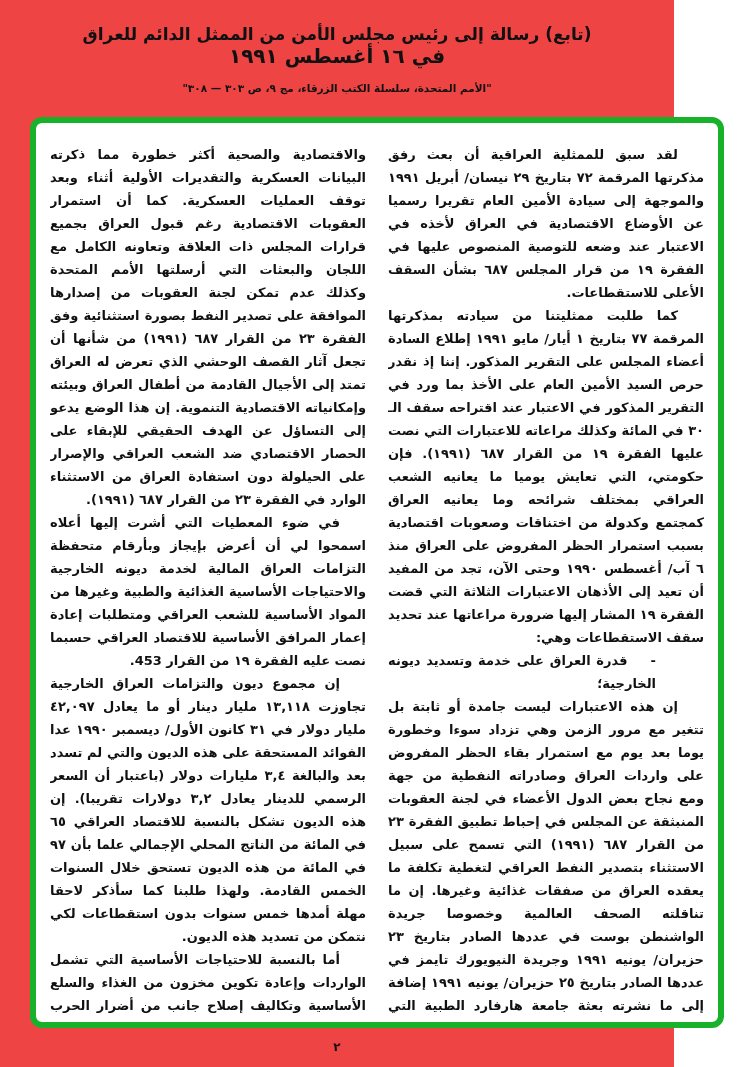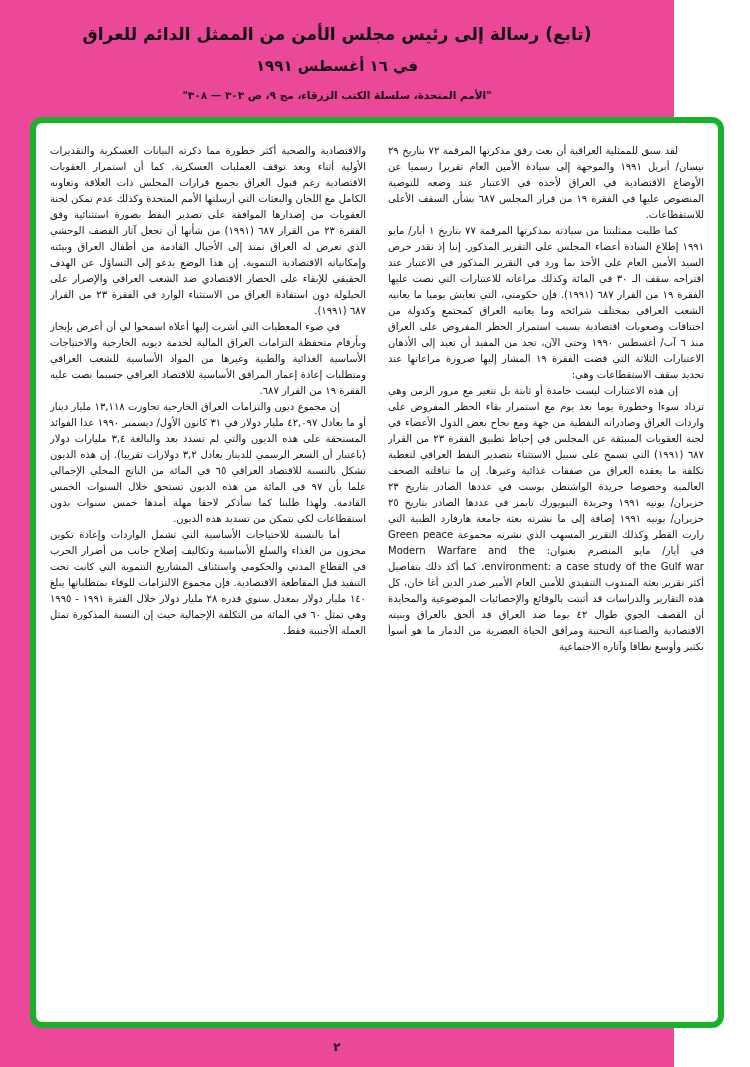--- a/index.html
+++ b/index.html
@@ -6,35 +6,34 @@
   html,body { background:#ffffff; }
   body {
     width:750px; height:1067px;
     font-family:"DejaVu Sans", sans-serif;
     color:#111111;
     overflow:hidden;
   }
   .page {
     position:relative;
     width:674px; height:1067px;
-    background:#ec4899;
+    background:#ef4444;
   }
   .doc-header {
     position:absolute; top:0; left:0; right:0;
     text-align:center;
     direction:rtl;
   }
   .title-line1 {
     margin-top:24px;
     font-size:17px; font-weight:bold;
     letter-spacing:0.2px;
   }
   .title-line2 {
-    margin-top:13px;
-    font-size:15px; font-weight:bold;
+    font-size:20px; font-weight:bold;
   }
   .citation-line {
     margin-top:14px;
     font-size:10.5px; font-weight:bold;
   }
   .green-frame {
     position:absolute;
     left:30px; top:117px;
     width:694px; height:911px;
     border:6px solid #17b22a;
@@ -46,23 +45,23 @@
     direction:rtl;
     display:flex;
     gap:22px;
     padding:20px 14px 0 14px;
     height:100%;
   }
   .col {
     flex:1 1 0;
     direction:rtl;
     text-align:justify;
-    font-size:10px;
-    font-weight:normal;
-    line-height:16px;
+    font-size:13px;
+    font-weight:bold;
+    line-height:23px;
     color:#111111;
     overflow:hidden;
   }
   .col p { margin:0; }
   .col p.indent { text-indent:26px; }
   .col p.noindent { text-indent:0; }
   .col p.bullet { padding-right:48px; text-indent:0; }
   .page-number {
     position:absolute;
     left:0; right:0;
@@ -80,25 +79,26 @@
     <div class="title-line1">(تابع) رسالة إلى رئيس مجلس الأمن من الممثل الدائم للعراق</div>
     <div class="title-line2">في ١٦ أغسطس ١٩٩١</div>
     <div class="citation-line">"الأمم المتحدة، سلسلة الكتب الزرقاء، مج ٩، ص ٣٠٣ — ٣٠٨"</div>
   </div>
 
   <div class="green-frame">
     <div class="columns">
       <div class="col">
           <p class="indent">لقد سبق للممثلية العراقية أن بعث رفق مذكرتها المرقمة ٧٢ بتاريخ ٢٩ نيسان/ أبريل ١٩٩١ والموجهة إلى سيادة الأمين العام تقريرا رسميا عن الأوضاع الاقتصادية في العراق لأخذه في الاعتبار عند وضعه للتوصية المنصوص عليها في الفقرة ١٩ من قرار المجلس ٦٨٧ بشأن السقف الأعلى للاستقطاعات.</p>
           <p class="indent">كما طلبت ممثليتنا من سيادته بمذكرتها المرقمة ٧٧ بتاريخ ١ أيار/ مايو ١٩٩١ إطلاع السادة أعضاء المجلس على التقرير المذكور. إننا إذ نقدر حرص السيد الأمين العام على الأخذ بما ورد في التقرير المذكور في الاعتبار عند اقتراحه سقف الـ ٣٠ في المائة وكذلك مراعاته للاعتبارات التي نصت عليها الفقرة ١٩ من القرار ٦٨٧ (١٩٩١). فإن حكومتي، التي تعايش يوميا ما يعانيه الشعب العراقي بمختلف شرائحه وما يعانيه العراق كمجتمع وكدولة من اختناقات وصعوبات اقتصادية بسبب استمرار الحظر المفروض على العراق منذ ٦ آب/ أغسطس ١٩٩٠ وحتى الآن، تجد من المفيد أن تعيد إلى الأذهان الاعتبارات الثلاثة التي قضت الفقرة ١٩ المشار إليها ضرورة مراعاتها عند تحديد سقف الاستقطاعات وهي:</p>
+          <p class="bullet">-&nbsp;&nbsp;&nbsp;&nbsp;قدرة العراق على خدمة وتسديد ديونه الخارجية؛</p>
           <p class="indent">إن هذه الاعتبارات ليست جامدة أو ثابتة بل تتغير مع مرور الزمن وهي تزداد سوءا وخطورة يوما بعد يوم مع استمرار بقاء الحظر المفروض على واردات العراق وصادراته النفطية من جهة ومع نجاح بعض الدول الأعضاء في لجنة العقوبات المنبثقة عن المجلس في إحباط تطبيق الفقرة ٢٣ من القرار ٦٨٧ (١٩٩١) التي تسمح على سبيل الاستثناء بتصدير النفط العراقي لتغطية تكلفة ما يعقده العراق من صفقات غذائية وغيرها. إن ما تناقلته الصحف العالمية وخصوصا جريدة الواشنطن بوست في عددها الصادر بتاريخ ٢٣ حزيران/ يونيه ١٩٩١ وجريدة النيويورك تايمز في عددها الصادر بتاريخ ٢٥ حزيران/ يونيه ١٩٩١ إضافة إلى ما نشرته بعثة جامعة هارفارد الطبية التي زارت القطر وكذلك التقرير المسهب الذي نشرته مجموعة Green peace في أيار/ مايو المنصرم بعنوان: Modern Warfare and the environment: a case study of the Gulf war، كما أكد ذلك بتفاصيل أكثر تقرير بعثة المندوب التنفيذي للأمين العام الأمير صدر الدين أغا خان، كل هذه التقارير والدراسات قد أثبتت بالوقائع والإحصائيات الموضوعية والمحايدة أن القصف الجوي طوال ٤٢ يوما ضد العراق قد ألحق بالعراق وبنيته الاقتصادية والصناعية التحتية ومرافق الحياة العصرية من الدمار ما هو أسوأ بكثير وأوسع نطاقا وآثاره الاجتماعية</p>
         </div>
       <div class="col">
           <p class="noindent">والاقتصادية والصحية أكثر خطورة مما ذكرته البيانات العسكرية والتقديرات الأولية أثناء وبعد توقف العمليات العسكرية. كما أن استمرار العقوبات الاقتصادية رغم قبول العراق بجميع قرارات المجلس ذات العلاقة وتعاونه الكامل مع اللجان والبعثات التي أرسلتها الأمم المتحدة وكذلك عدم تمكن لجنة العقوبات من إصدارها الموافقة على تصدير النفط بصورة استثنائية وفق الفقرة ٢٣ من القرار ٦٨٧ (١٩٩١) من شأنها أن تجعل آثار القصف الوحشي الذي تعرض له العراق تمتد إلى الأجيال القادمة من أطفال العراق وبيئته وإمكانياته الاقتصادية التنموية. إن هذا الوضع يدعو إلى التساؤل عن الهدف الحقيقي للإبقاء على الحصار الاقتصادي ضد الشعب العراقي والإصرار على الحيلولة دون استفادة العراق من الاستثناء الوارد في الفقرة ٢٣ من القرار ٦٨٧ (١٩٩١).</p>
-          <p class="indent">في ضوء المعطيات التي أشرت إليها أعلاه اسمحوا لي أن أعرض بإيجاز وبأرقام متحفظة التزامات العراق المالية لخدمة ديونه الخارجية والاحتياجات الأساسية الغذائية والطبية وغيرها من المواد الأساسية للشعب العراقي ومتطلبات إعادة إعمار المرافق الأساسية للاقتصاد العراقي حسبما نصت عليه الفقرة ١٩ من القرار ٦٨٧.</p>
+          <p class="indent">في ضوء المعطيات التي أشرت إليها أعلاه اسمحوا لي أن أعرض بإيجاز وبأرقام متحفظة التزامات العراق المالية لخدمة ديونه الخارجية والاحتياجات الأساسية الغذائية والطبية وغيرها من المواد الأساسية للشعب العراقي ومتطلبات إعادة إعمار المرافق الأساسية للاقتصاد العراقي حسبما نصت عليه الفقرة ١٩ من القرار 453.</p>
           <p class="indent">إن مجموع ديون والتزامات العراق الخارجية تجاوزت ١٣,١١٨ مليار دينار أو ما يعادل ٤٢,٠٩٧ مليار دولار في ٣١ كانون الأول/ ديسمبر ١٩٩٠ عدا الفوائد المستحقة على هذه الديون والتي لم تسدد بعد والبالغة ٣,٤ مليارات دولار (باعتبار أن السعر الرسمي للدينار يعادل ٣,٢ دولارات تقريبا). إن هذه الديون تشكل بالنسبة للاقتصاد العراقي ٦٥ في المائة من الناتج المحلي الإجمالي علما بأن ٩٧ في المائة من هذه الديون تستحق خلال السنوات الخمس القادمة. ولهذا طلبنا كما سأذكر لاحقا مهلة أمدها خمس سنوات بدون استقطاعات لكي نتمكن من تسديد هذه الديون.</p>
           <p class="indent">أما بالنسبة للاحتياجات الأساسية التي تشمل الواردات وإعادة تكوين مخزون من الغذاء والسلع الأساسية وتكاليف إصلاح جانب من أضرار الحرب في القطاع المدني والحكومي واستئناف المشاريع التنموية التي كانت تحت التنفيذ قبل المقاطعة الاقتصادية. فإن مجموع الالتزامات للوفاء بمتطلباتها يبلغ ١٤٠ مليار دولار بمعدل سنوي قدره ٢٨ مليار دولار خلال الفترة ١٩٩١ - ١٩٩٥ وهي تمثل ٦٠ في المائة من التكلفة الإجمالية حيث إن النسبة المذكورة تمثل العملة الأجنبية فقط.</p>
         </div>
     </div>
   </div>
 
   <div class="page-number">٢</div>
 
 </div>
 

